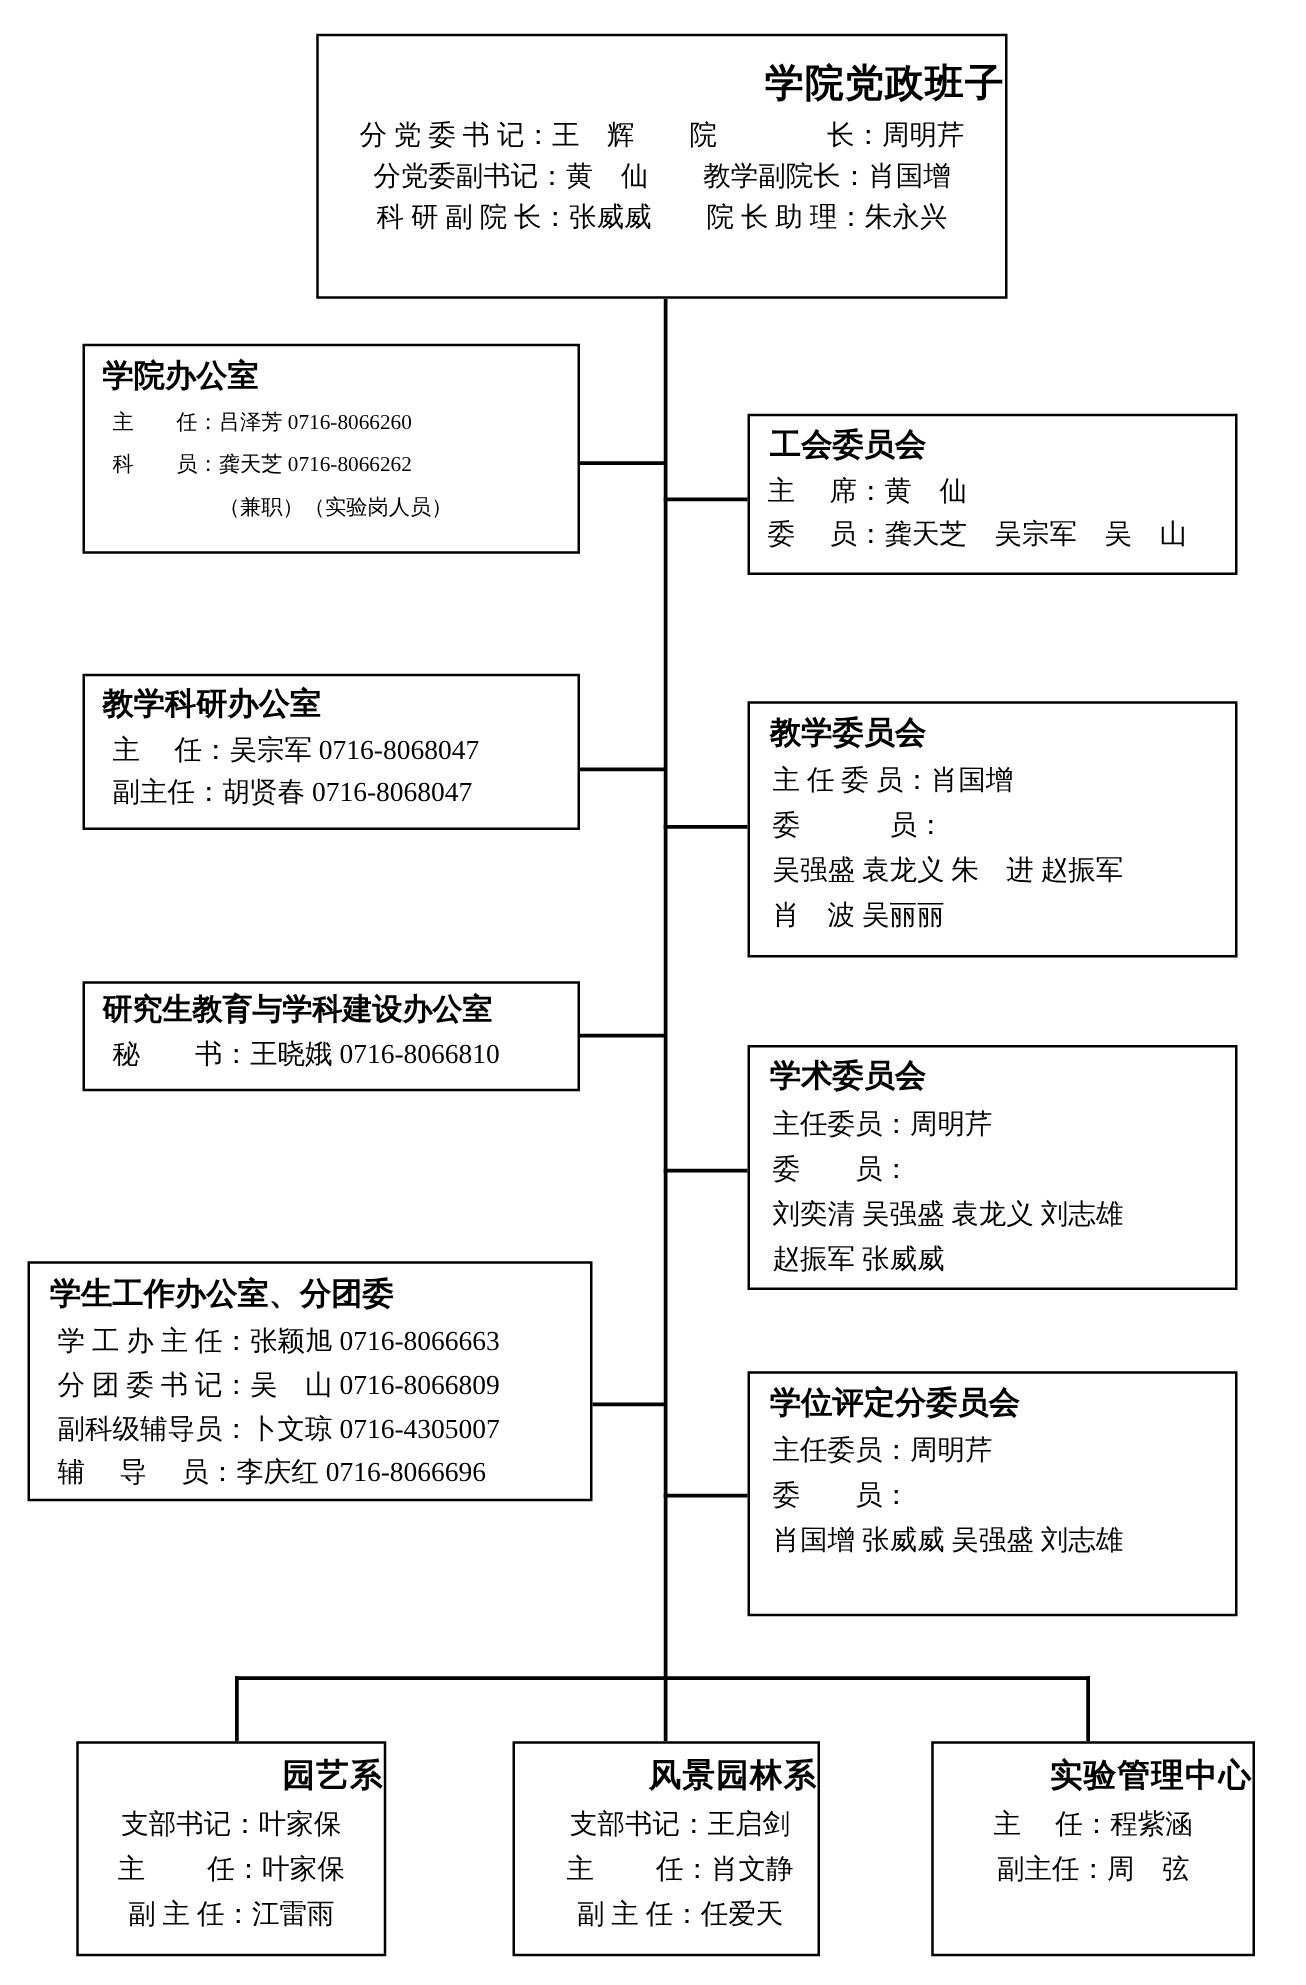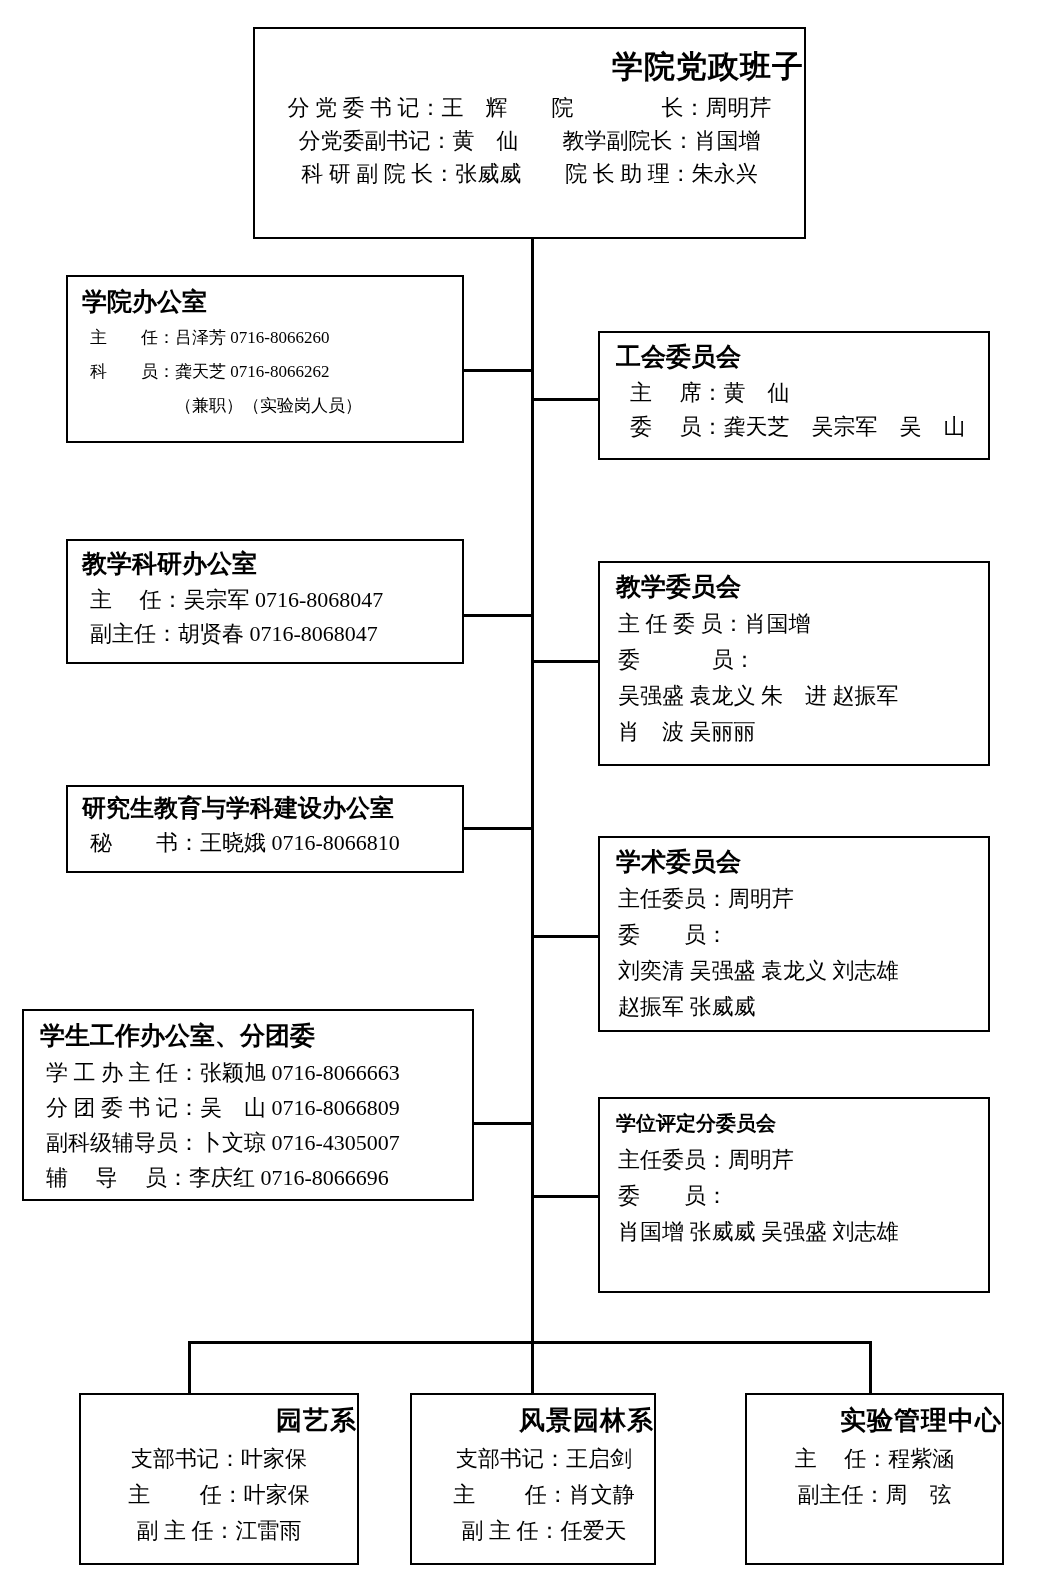--- a/index.html
+++ b/index.html
@@ -67,39 +67,39 @@
   #box-graduate-office .title-l{font-size:24px;line-height:36px;margin:3px 0 0 14px;}
   #box-graduate-office .row{font-size:22px;line-height:34px;margin-left:22px;}
 
   #box-student-office{left:22px;top:1009px;width:452px;height:192px;}
   #box-student-office .title-l{font-size:25px;line-height:39px;margin:5px 0 0 16px;}
   #box-student-office .row{font-size:22px;line-height:35px;margin-left:22px;}
 
   
   #box-union-committee{left:598px;top:331px;width:392px;height:129px;}
   #box-union-committee .title-l{font-size:25px;line-height:38px;margin:5px 0 0 16px;}
-  #box-union-committee .row{font-size:22px;line-height:34px;margin-left:30px;}
+  #box-union-committee .row{font-size:22px;line-height:34px;margin-left:14px;}
 
   #box-teaching-committee{left:598px;top:561px;width:392px;height:205px;}
   #box-teaching-committee .title-l{font-size:25px;line-height:38px;margin:5px 0 0 16px;}
   #box-teaching-committee .row{font-size:22px;line-height:36px;margin-left:18px;}
 
   #box-academic-committee{left:598px;top:836px;width:392px;height:196px;}
   #box-academic-committee .title-l{font-size:25px;line-height:38px;margin:5px 0 0 16px;}
   #box-academic-committee .row{font-size:22px;line-height:36px;margin-left:18px;}
 
   #box-degree-committee{left:598px;top:1097px;width:392px;height:196px;}
-  #box-degree-committee .title-l{font-size:20px;line-height:38px;margin:5px 0 0 16px;}
+  #box-degree-committee .title-l{font-size:25px;line-height:38px;margin:5px 0 0 16px;}
   #box-degree-committee .row{font-size:22px;line-height:36px;margin-left:18px;}
 
   
   .dept{top:1393px;height:172px;}
   .dept .title-c{font-size:26px;line-height:40px;margin-top:6px;}
   .dept .row-c{font-size:22px;line-height:36px;}
-  #box-dept-horticulture{left:79px;width:280px;}
+  #box-dept-horticulture{left:61px;width:248px;}
   #box-dept-landscape{left:410px;width:246px;padding-left:22px;}
   #box-dept-lab-center{left:745px;width:259px;}
 </style>
 </head>
 <body>
 
 <div id="chart">
 
   <div class="line vline" style="left:531px;top:239px;height:1104px;"></div>
 

